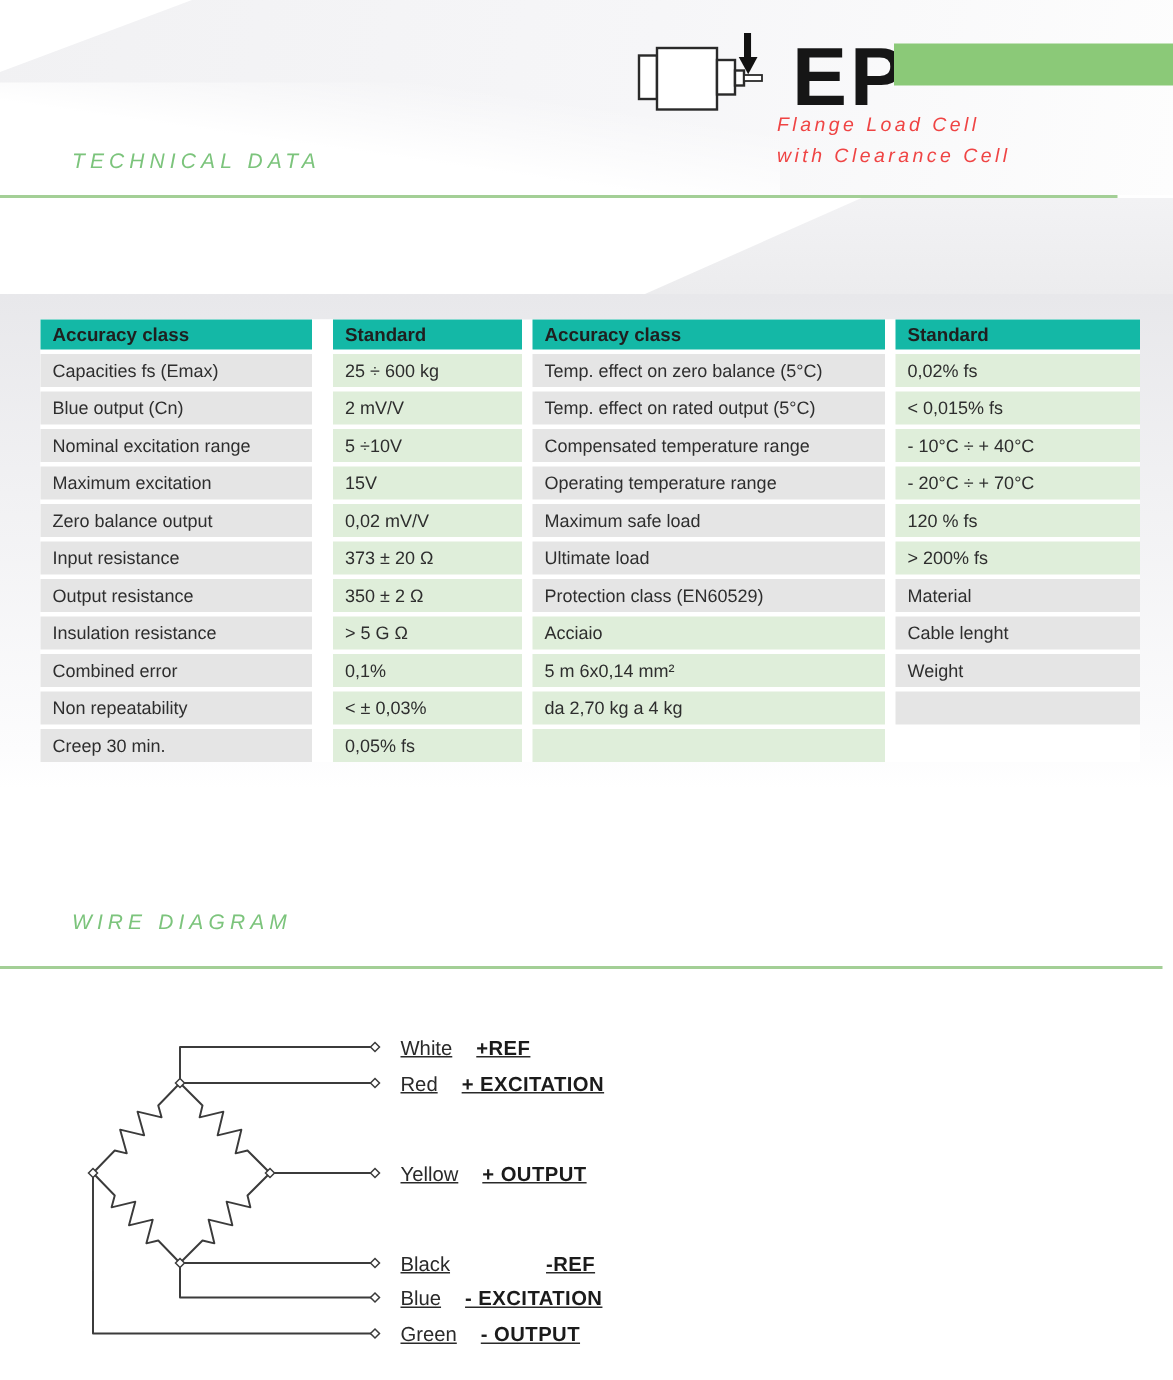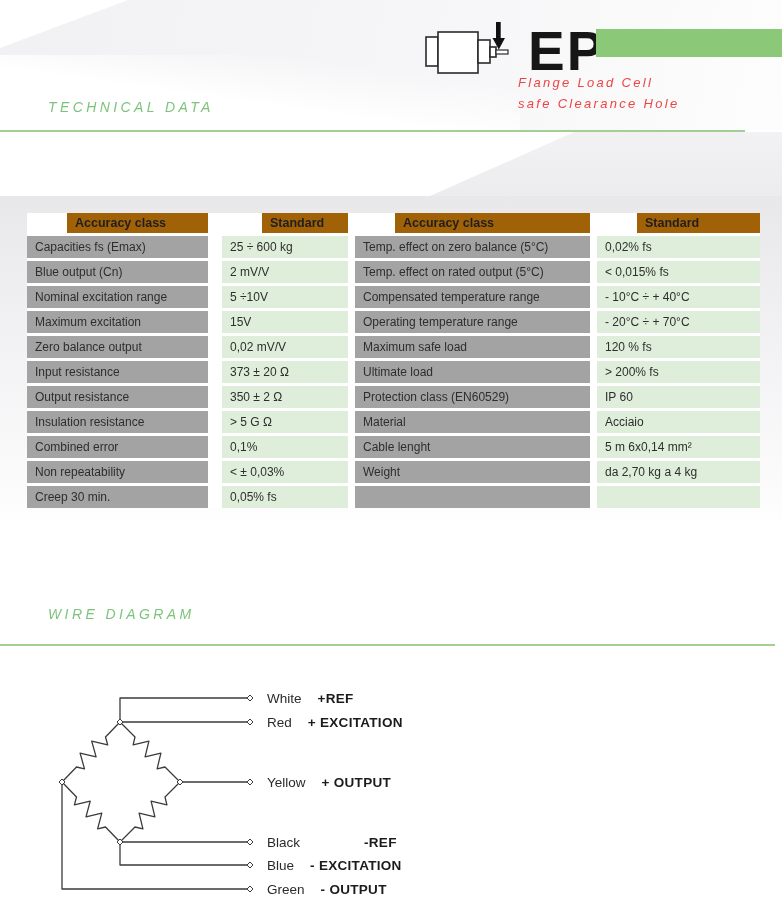--- a/index.html
+++ b/index.html
@@ -39,29 +39,29 @@
   .rule-top { left:0; top:130px; width:745px; }
   .rule-bottom { left:0; top:644px; width:775px; }
 
   
   .tables-panel { left:27px; top:213px; width:733px; display:flex; gap:7px; background:#ffffff; }
   .dtable { display:grid; row-gap:3px; grid-template-rows:20px repeat(11,22px); background:#ffffff; }
   .t-left  { grid-template-columns:181px 126px; column-gap:14px; }
   .t-right { grid-template-columns:235px 163px; column-gap:7px; }
   .cell { display:flex; align-items:center; padding-left:8px;
     font-size:12px; color:#2e2e2e; white-space:nowrap; overflow:hidden; }
-  .cell.label { background:#a3a3a3; }
+  .cell.label { background:#e5e5e5; }
   .cell.value { background:#dfeeda; }
-  .cell.head  { background:#a16207; font-weight:bold; font-size:12.5px; color:#1f1f1f;margin-left:40px; }
+  .cell.head  { background:#14b8a6; font-weight:bold; font-size:12.5px; color:#1f1f1f; }
 
   
   .wire-area { left:0; top:650px; width:560px; height:265px; }
   .wire-svg { position:absolute; left:0; top:0; }
   .wire-label { position:absolute; left:267px; height:18px; display:flex;
-    align-items:center; font-size:13.5px; color:#2a2a2a; white-space:nowrap; }
+    align-items:center; font-size:13.5px; color:#2a2a2a; white-space:nowrap;text-decoration:underline; }
   .wire-label b { margin-left:16px; color:#1b1b1b; letter-spacing:0.3px; }
   .wl-0 { top:39px; } .wl-1 { top:63px; } .wl-2 { top:123px; }
   .wl-3 { top:183px;gap:48px; } .wl-4 { top:206px; } .wl-5 { top:230px; }
 </style>
 </head>
 <body>
 
 <div class="abs bg-top"></div>
 <div class="abs bg-top-wedge"></div>
 <div class="abs bg-top-sweep"></div>
@@ -79,21 +79,21 @@
   </g>
   <g fill="#111111" stroke="none">
     <rect x="83" y="5" width="4.7" height="16.5"></rect>
     <polygon points="79.5,21 92,21 85.8,32.5"></polygon>
   </g>
 </svg>
 <div class="abs product-code">EP</div>
 <div class="abs green-bar"></div>
 <div class="abs subtitle">
   <div>Flange Load Cell</div>
-  <div>safe Clearance Hole</div>
+  <div>with Clearance Cell</div>
 </div>
 
 <div class="abs section-title st-technical">TECHNICAL DATA</div>
 <div class="abs rule rule-top"></div>
 
 <div class="abs tables-panel">
   <div class="dtable t-left">
     <div class="cell head label">Accuracy class</div>
     <div class="cell head value">Standard</div>
     <div class="cell label">Capacities fs (Emax)</div>
@@ -128,21 +128,20 @@
     <div class="cell value">&lt; 0,015% fs</div>
     <div class="cell label">Compensated temperature range</div>
     <div class="cell value">- 10°C ÷ + 40°C</div>
     <div class="cell label">Operating temperature range</div>
     <div class="cell value">- 20°C ÷ + 70°C</div>
     <div class="cell label">Maximum safe load</div>
     <div class="cell value">120 % fs</div>
     <div class="cell label">Ultimate load</div>
     <div class="cell value">&gt; 200% fs</div>
     <div class="cell label">Protection class (EN60529)</div>
-    <div class="cell value">IP 60</div>
     <div class="cell label">Material</div>
     <div class="cell value">Acciaio</div>
     <div class="cell label">Cable lenght</div>
     <div class="cell value">5 m 6x0,14 mm²</div>
     <div class="cell label">Weight</div>
     <div class="cell value">da 2,70 kg a 4 kg</div>
     <div class="cell label"></div>
     <div class="cell value"></div>
   </div>
 </div>

